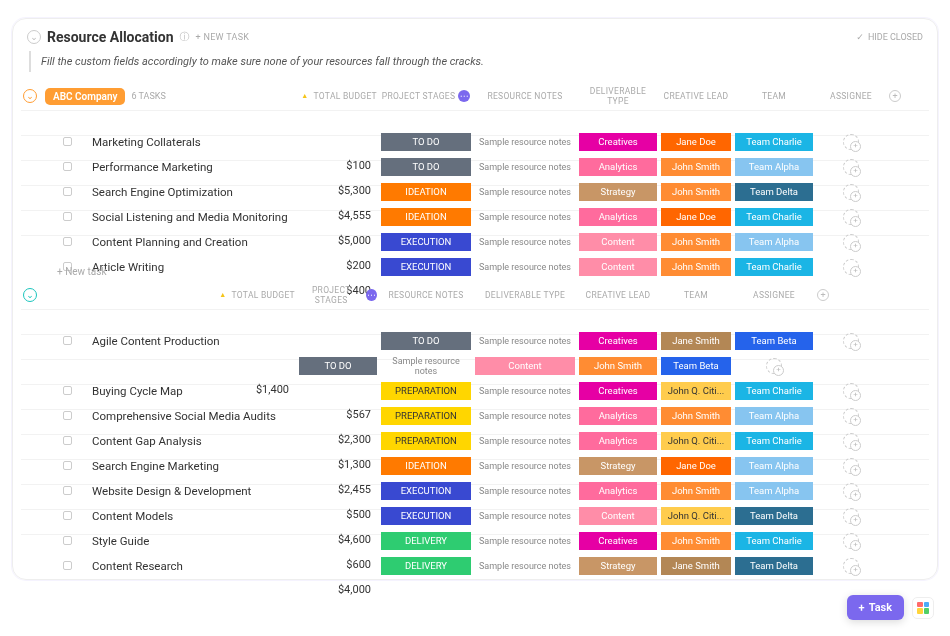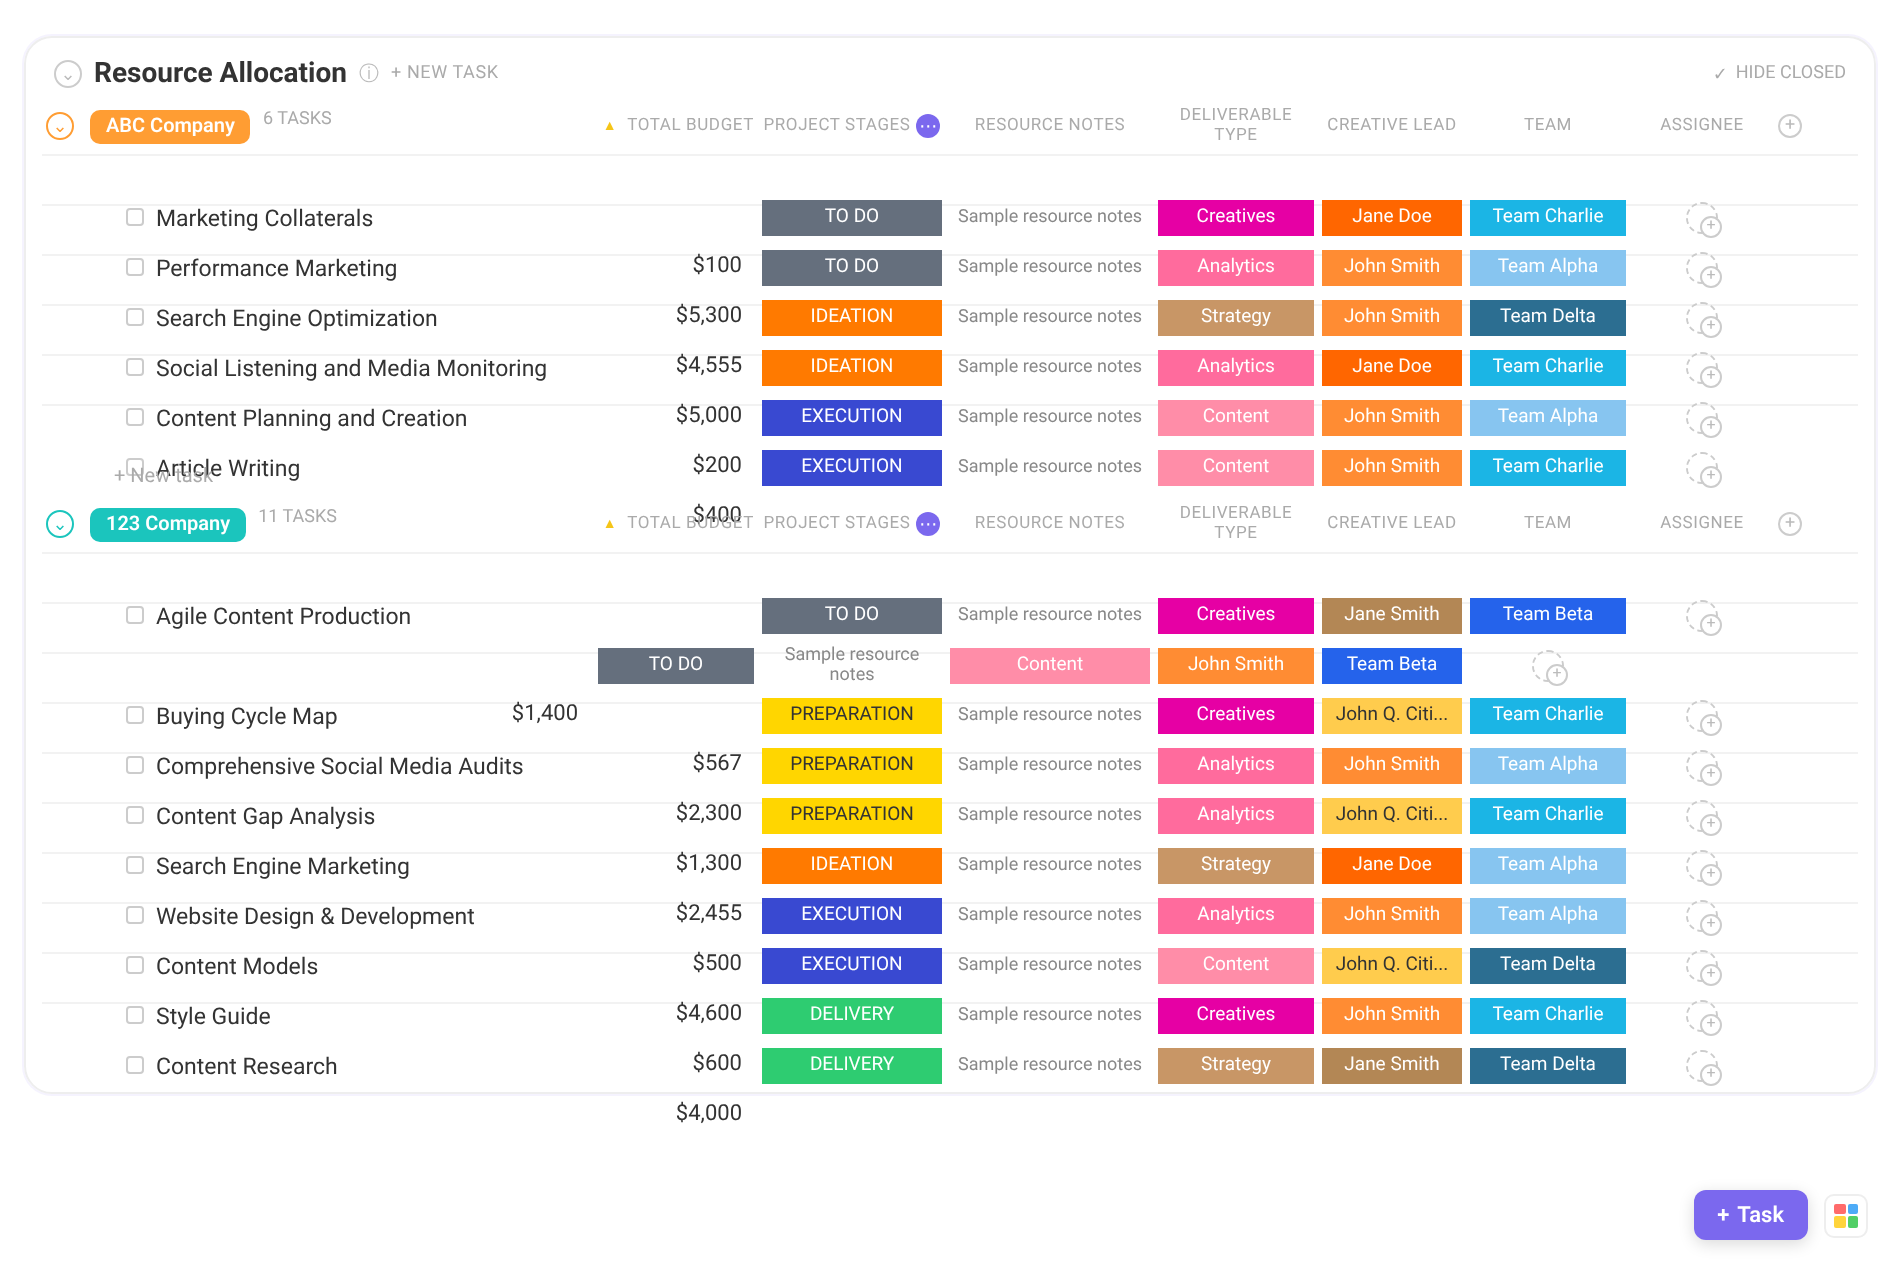--- a/index.html
+++ b/index.html
@@ -46,36 +46,36 @@
   .group { margin-top: 6px; }
   .group-head {
     display: grid; align-items: center;
     grid-template-columns: 18px 250px 78px 90px 100px 78px 70px 78px 68px 18px;
     gap: 4px; padding: 0 2px 4px;
   }
   .group-toggle {
     width: 14px; height: 14px; border-radius: 50%; border: 1.5px solid var(--badge-abc);
     display: inline-flex; align-items: center; justify-content: center; font-size: 9px;
   }
-  .group-badge { display: inline-flex; gap: 6px; }
+  .group-badge { display: inline-flex; align-items: center; gap: 6px; }
   .badge-pill { color: #fff; font-size: 10px; font-weight: 600; padding: 3px 8px; border-radius: 5px; }
   .badge-count { font-size: 9px; color: #aaa; }
   .col-label { font-size: 8.5px; color: #aaa; text-transform: uppercase; letter-spacing: .3px; text-align: center; display: flex; align-items: center; justify-content: center; gap: 3px; }
   .col-budget { justify-content: flex-end; }
   .col-budget::before { content: "▲"; font-size: 7px; color: #f5c518; margin-right: 2px; }
   .purple-dot { width: 12px; height: 12px; border-radius: 50%; background: var(--purple); color: #fff; font-size: 9px; display: inline-flex; align-items: center; justify-content: center; }
   .plus-circle { width: 12px; height: 12px; border: 1px solid #ccc; border-radius: 50%; display: inline-flex; align-items: center; justify-content: center; font-size: 9px; color: #bbb; }
   .row {
     display: grid; align-items: center;
     grid-template-columns: 18px 250px 78px 90px 100px 78px 70px 78px 68px 18px;
     gap: 4px; border-top: 1px solid #f2f2f2; padding: 0 2px; height: 25px;
   }
   .row > div { min-width: 0; }
   .status-sq { width: 9px; height: 9px; border: 1.5px solid #ccc; border-radius: 2px; margin-left: 18px; }
-  .task-name-cell { display: flex; align-items: center; gap: 6px; overflow: hidden; }
+  .task-name-cell { display: flex; align-items: center; gap: 20px; overflow: hidden; }
   .task-name { font-size: 11.5px; white-space: nowrap; overflow: hidden; text-overflow: ellipsis; }
   .budget { text-align: right; font-size: 11px; padding-right: 6px; margin-top: 48px; }
   .tag { height: 18px; display: flex; align-items: center; justify-content: center; font-size: 9.5px; color: #fff; overflow: hidden; white-space: nowrap; }
   .tag.light { color: #333; }
   .notes { font-size: 9px; color: #888; text-align: center; }
   .assignee { display: flex; justify-content: center; }
   .avatar-ghost { width: 16px; height: 16px; border: 1px dashed #ccc; border-radius: 50%; position: relative; }
   .avatar-ghost::after { content: "+"; position: absolute; right: -3px; bottom: -3px; width: 9px; height: 9px; border: 1px solid #ccc; border-radius: 50%; font-size: 8px; line-height: 8px; text-align: center; background: #fff; color: #bbb; }
   .new-task-row { font-size: 10px; color: #aaa; padding: 6px 4px 2px 36px; }
   .fab-area { position: fixed; right: 16px; bottom: 16px; display: flex; align-items: center; gap: 8px; }
@@ -93,20 +93,23 @@
     <span class="chevron-circle">⌄</span>
     <span class="title">Resource Allocation</span>
     <span class="info-icon">ⓘ</span>
     <span class="new-task-top">+ NEW TASK</span>
     <span class="hide-closed">
       <span>✓</span>
       <span>HIDE CLOSED</span>
     </span>
   </div>
 
+  <div class="subtitle-wrap">
+    <span>Fill the custom fields accordingly to make sure none of your resources fall through the cracks.</span>
+  </div>
 
   <div id="groups">
       <div class="group">
         <div class="group-head">
     <span class="group-toggle" style="border-color:#ff9d33;color:#ff9d33">⌄</span>
     <span class="group-badge">
       <span class="badge-pill" style="background:#ff9d33">ABC Company</span>
       <span class="badge-count">6 TASKS</span>
     </span>
     <span class="col-label col-budget">TOTAL BUDGET</span>
@@ -218,24 +221,20 @@
       <div class="assignee">
             <span class="avatar-ghost"></span>
           </div>
       <div></div>
     </div>
         <div class="new-task-row">+ New task</div>
       </div>
       <div class="group">
         <div class="group-head">
     <span class="group-toggle" style="border-color:#1bc5bd;color:#1bc5bd">⌄</span>
-    <span class="group-badge">
-      <span class="badge-pill" style="background:#1bc5bd">123 Company</span>
-      <span class="badge-count">11 TASKS</span>
-    </span>
     <span class="col-label col-budget">TOTAL BUDGET</span>
     <span class="col-label">PROJECT STAGES<span class="purple-dot">⋯</span></span>
     <span class="col-label">RESOURCE NOTES</span>
     <span class="col-label">DELIVERABLE TYPE</span>
     <span class="col-label">CREATIVE LEAD</span>
     <span class="col-label">TEAM</span>
     <span class="col-label">ASSIGNEE</span>
     <span class="plus-circle">+</span>
   </div>
         <div class="row">

